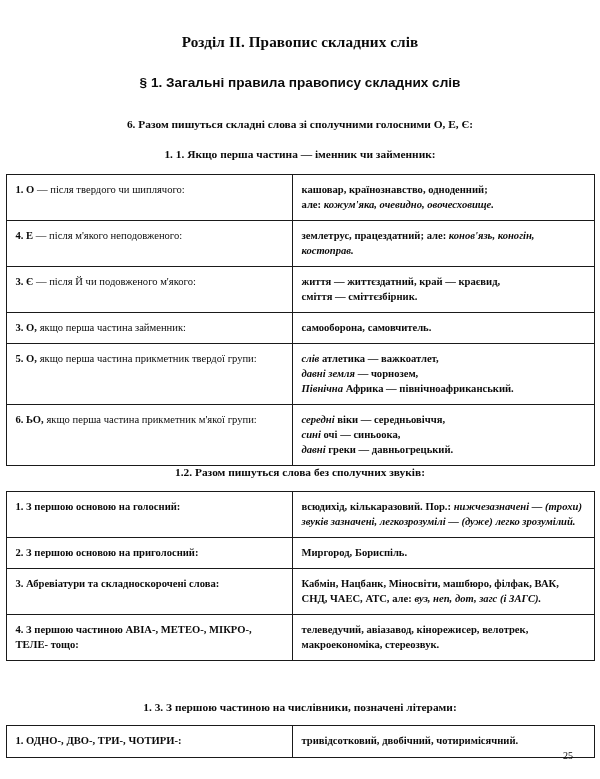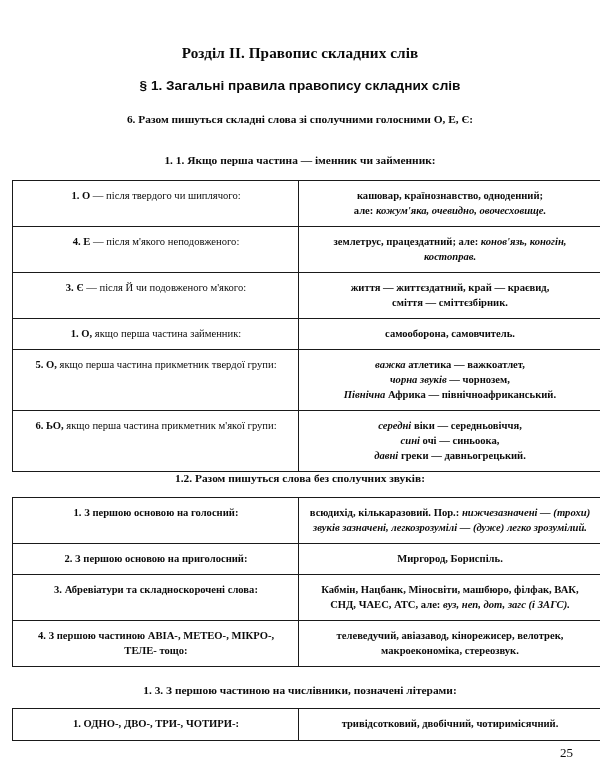--- a/index.html
+++ b/index.html
@@ -13,75 +13,74 @@
     background: #ffffff;
     font-family: "Liberation Serif", "DejaVu Serif", serif;
     color: #0b0b0b;
     position: relative;
     overflow: hidden;
   }
   .page {
     width: 600px;
     height: 779px;
     box-sizing: border-box;
-    padding: 12px;
+    padding: 1px;
     position: relative;
   }
 
   
   .chapter-title {
     text-align: center;
     font-weight: bold;
     font-size: 15.2px;
     letter-spacing: 0.1px;
     margin: 0;
     padding-top: 33px;
     line-height: 1.1;
   }
   .paragraph-title {
     text-align: center;
     font-weight: bold;
     font-size: 13.6px;
     font-family: "Liberation Sans", "DejaVu Sans", sans-serif;
-    margin: 0;
+    margin: 8px;
     padding-top: 17px;
     line-height: 1.1;
   }
   .rule-title {
     text-align: center;
     font-weight: bold;
     font-size: 11.4px;
     margin: 0;
     padding-top: 19px;
     line-height: 1.1;
   }
   .sub-title {
     text-align: center;
     font-weight: bold;
     font-size: 11.4px;
-    margin: 11px;
+    margin: 0;
     padding-top: 18px;
     line-height: 1.1;
   }
   .section-title {
     text-align: center;
     font-weight: bold;
     font-size: 11.4px;
     margin: 0;
     line-height: 1.1;
   }
 
   
   .rules-table {
     border-collapse: collapse;
     width: 552px;
     margin: 0 auto;
     table-layout: fixed;
     border: 1.3px solid #1a1a1a;
-    text-align: center;
   }
   .rules-table td {
     border: 1px solid #1a1a1a;
     vertical-align: top;
     padding: 7px 8px 8px 9px;
     font-size: 10.6px;
     line-height: 1.42;
   }
   .rules-table td.col-left {
     width: 268px;
@@ -90,28 +89,28 @@
   .rules-table td.col-right {
     width: 284px;
     font-weight: bold;
   }
   .col-left .reg { font-weight: normal; }
   .ital { font-style: italic; font-weight: bold; }
 
   .t1-wrap { margin-top: 13px; }
   .t2-head { }
   .t2-wrap { margin-top: 12px; }
-  .t3-head { margin-top: 17px; }
+  .t3-head { margin-top: 40px; }
   .t3-wrap { margin-top: 12px; border-radius: 7px; }
 
   .page-number {
     position: absolute;
     right: 27px;
     bottom: 18px;
-    font-size: 13px;
+    font-size: 10px;
     font-weight: normal;
     font-family: "Liberation Serif", "DejaVu Serif", serif;
   }
 </style>
 </head>
 <body>
 
 <div class="page">
 
   <h1 class="chapter-title">Розділ II. Правопис складних слів</h1>
@@ -144,33 +143,33 @@
           <td class="col-left">
             <span>3. Є</span><span class="reg"> — після Й чи подовженого м'якого:</span>
           </td>
           <td class="col-right">
             <span>життя — життєздатний, край — краєвид,</span><br>
             <span>сміття — сміттєзбірник.</span>
           </td>
         </tr>
         <tr>
           <td class="col-left">
-            <span>1. О,</span><span class="reg"> якщо перша частина займенник:</span>
+            <span>3. О,</span><span class="reg"> якщо перша частина займенник:</span>
           </td>
           <td class="col-right">
             <span>самооборона, самовчитель.</span>
           </td>
         </tr>
         <tr>
           <td class="col-left">
             <span>5. О,</span><span class="reg"> якщо перша частина прикметник твердої групи:</span>
           </td>
           <td class="col-right">
-            <span class="ital">важка</span><span> атлетика — важкоатлет,</span><br>
-            <span class="ital">чорна звуків</span><span> — чорнозем,</span><br>
+            <span class="ital">слів</span><span> атлетика — важкоатлет,</span><br>
+            <span class="ital">давні земля</span><span> — чорнозем,</span><br>
             <span class="ital">Північна</span><span> Африка — північноафриканський.</span>
           </td>
         </tr>
         <tr>
           <td class="col-left">
             <span>6. ЬО,</span><span class="reg"> якщо перша частина прикметник м'якої групи:</span>
           </td>
           <td class="col-right">
             <span class="ital">середні</span><span> віки — середньовіччя,</span><br>
             <span class="ital">сині</span><span> очі — синьоока,</span><br>

